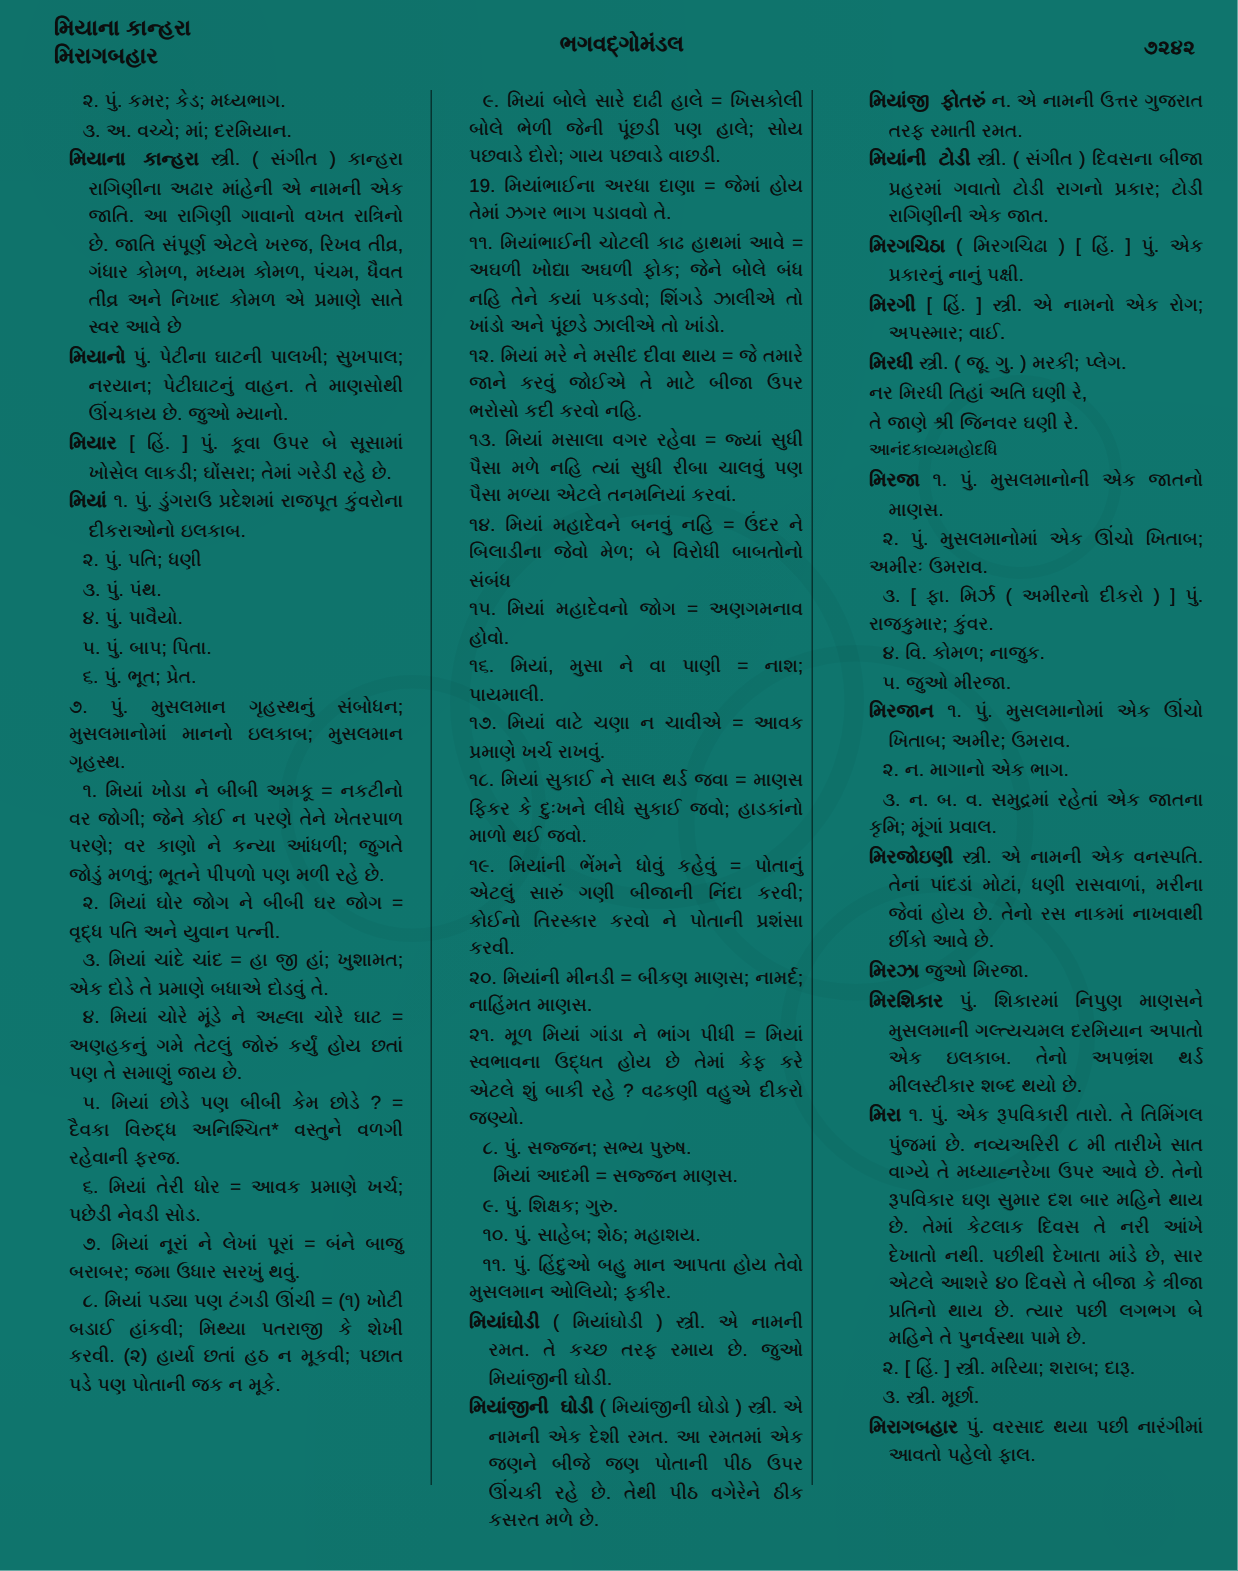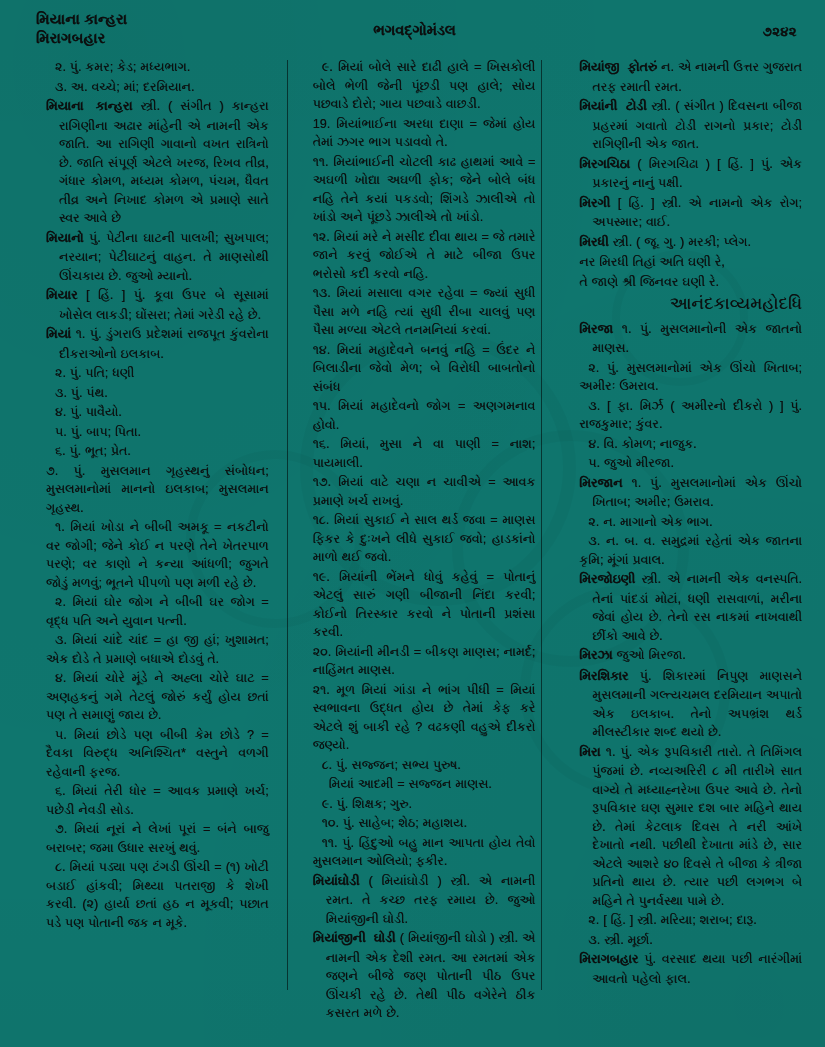--- a/index.html
+++ b/index.html
@@ -138,22 +138,21 @@
   .entry.sub {
     padding-left: 16px;
     text-indent: 0;
   }
   .entry.verse {
     text-align: left;
     text-indent: 0;
     padding-left: 0;
   }
   .entry.cite {
-    text-align: right;
-    font-size: 17px;
+    font-size: 11px;
     padding-left: 0;
     text-indent: 0;
     margin-bottom: 3px;
   }
   .hw {
     font-weight: bold;
     font-family: Liberation Mono, monospace;
   }
 
   

